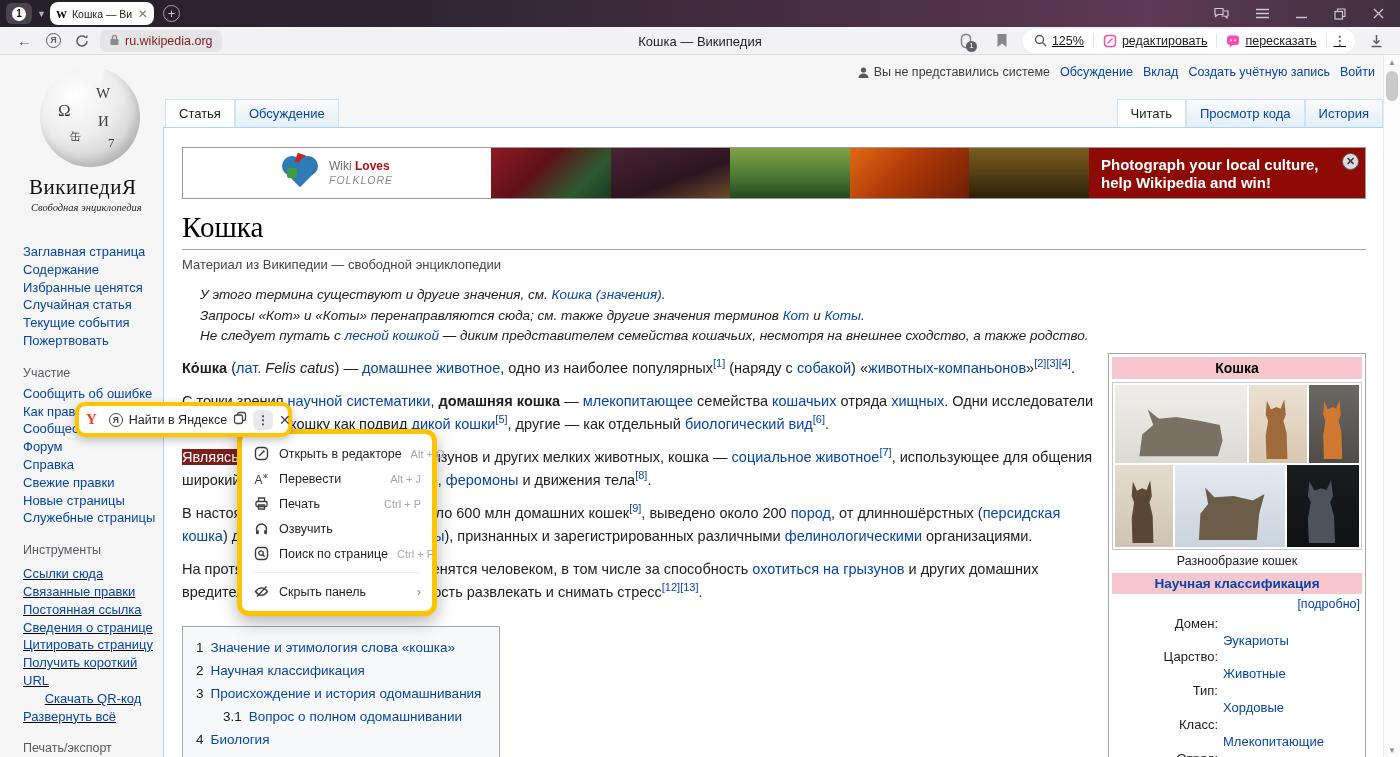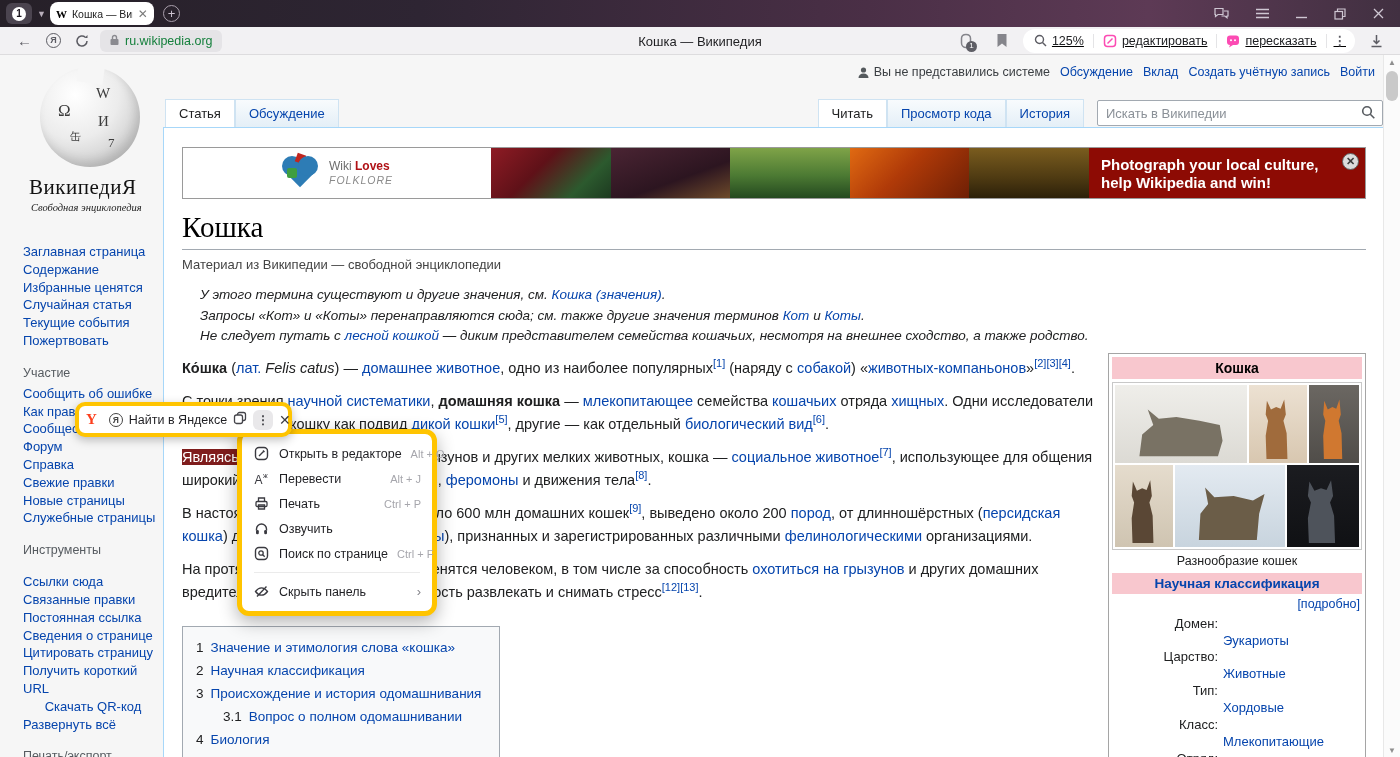--- a/index.html
+++ b/index.html
@@ -29,21 +29,21 @@
   
   .toolbar { position:absolute; left:0; top:27px; width:1400px; height:28px; background:#f2f1f3;
     border-bottom:1px solid #dddcde; display:flex; align-items:center; padding:0 10px; }
   .tb-title { position:absolute; left:0; top:0; width:100%; height:28px; display:flex;
     align-items:center; justify-content:center; font-size:13px; color:#1e1e21; pointer-events:none; }
   .tb-ic { color:#5c5c63; font-size:15px; line-height:1; margin:0 7px; display:flex; align-items:center; }
   .ya-circ { width:15px; height:15px; border-radius:50%; border:1.4px solid #5c5c63; color:#5c5c63;
     font-size:9px; font-weight:bold; display:flex; align-items:center; justify-content:center; }
   .addr { margin-left:4px; height:22px; background:#e5e4e7; border-radius:6px; display:flex;
     align-items:center; gap:5px; padding:0 9px; }
-  .addr .url { font-size:12.5px; color:#15803d; }
+  .addr .url { font-size:12.5px; color:#7f1d1d; }
   .tb-right { margin-left:auto; display:flex; align-items:center; gap:8px; z-index:2; }
   .pillgroup { background:#fff; border-radius:13px; height:24px; display:flex; align-items:center;
     padding:0 2px;text-decoration:underline; }
   .pg-item { display:flex; align-items:center; gap:5px; padding:0 9px; height:24px; font-size:12.5px;
     color:#202124; white-space:nowrap; }
   .pg-sep { width:1px; height:14px; background:#e4e4e6; }
   .badge1 { position:absolute; right:-3px; bottom:-3px; width:11px; height:11px; border-radius:50%;
     background:#5f5f66; color:#fff; font-size:8px; display:flex; align-items:center; justify-content:center; }
 
   
@@ -329,21 +329,21 @@
           <a class="s-link" href="#">Как править статьи</a>
           <a class="s-link" href="#">Сообщество</a>
           <a class="s-link" href="#">Форум</a>
           <a class="s-link" href="#">Справка</a>
           <a class="s-link" href="#">Свежие правки</a>
           <a class="s-link" href="#">Новые страницы</a>
           <a class="s-link" href="#">Служебные страницы</a>
         </nav>
 
       <div class="s-head">Инструменты</div>
-      <nav class="snav" style="margin-top:16px;width:140px;">
+      <nav class="snav" style="margin-top:8px;width:140px;text-decoration:underline;">
 
       <a class="s-link" style="white-space:normal;" href="#">Ссылки сюда</a>
           <a class="s-link" style="white-space:normal;" href="#">Связанные правки</a>
           <a class="s-link" style="white-space:normal;" href="#">Постоянная ссылка</a>
           <a class="s-link" style="white-space:normal;" href="#">Сведения о странице</a>
           <a class="s-link" style="white-space:normal;" href="#">Цитировать страницу</a>
           <a class="s-link" style="white-space:normal;" href="#">Получить короткий URL</a>
           <a class="s-link" style="white-space:normal;text-align:center;" href="#">Скачать QR-код</a>
           <a class="s-link" style="white-space:normal;" href="#">Развернуть всё</a>
         </nav>
@@ -367,29 +367,20 @@
     </div>
 
     <div class="wtabs-left">
       <a class="wtab active" href="#">Статья</a>
       <a class="wtab" href="#">Обсуждение</a>
     </div>
     <div class="wtabs-right">
       <a class="wtab active" href="#">Читать</a>
       <a class="wtab" href="#">Просмотр кода</a>
       <a class="wtab" href="#">История</a>
-      <div class="wsearch">
-        <input type="text" placeholder="Искать в Википедии" style="">
-        <span class="mag">
-          <svg width="15" height="15" viewBox="0 0 15 15">
-              <circle cx="6" cy="6" r="4.3" fill="none" stroke="#575b60" stroke-width="1.6"></circle>
-              <path d="M9.3 9.3l4 4" stroke="#575b60" stroke-width="1.6"></path>
-            </svg>
-        </span>
-      </div>
     </div>
 
     <div class="content">
 
       
       <div class="banner">
         <div class="b-left">
           <div class="heart">
             <div class="hbase"></div>
               <div class="hred"></div>

